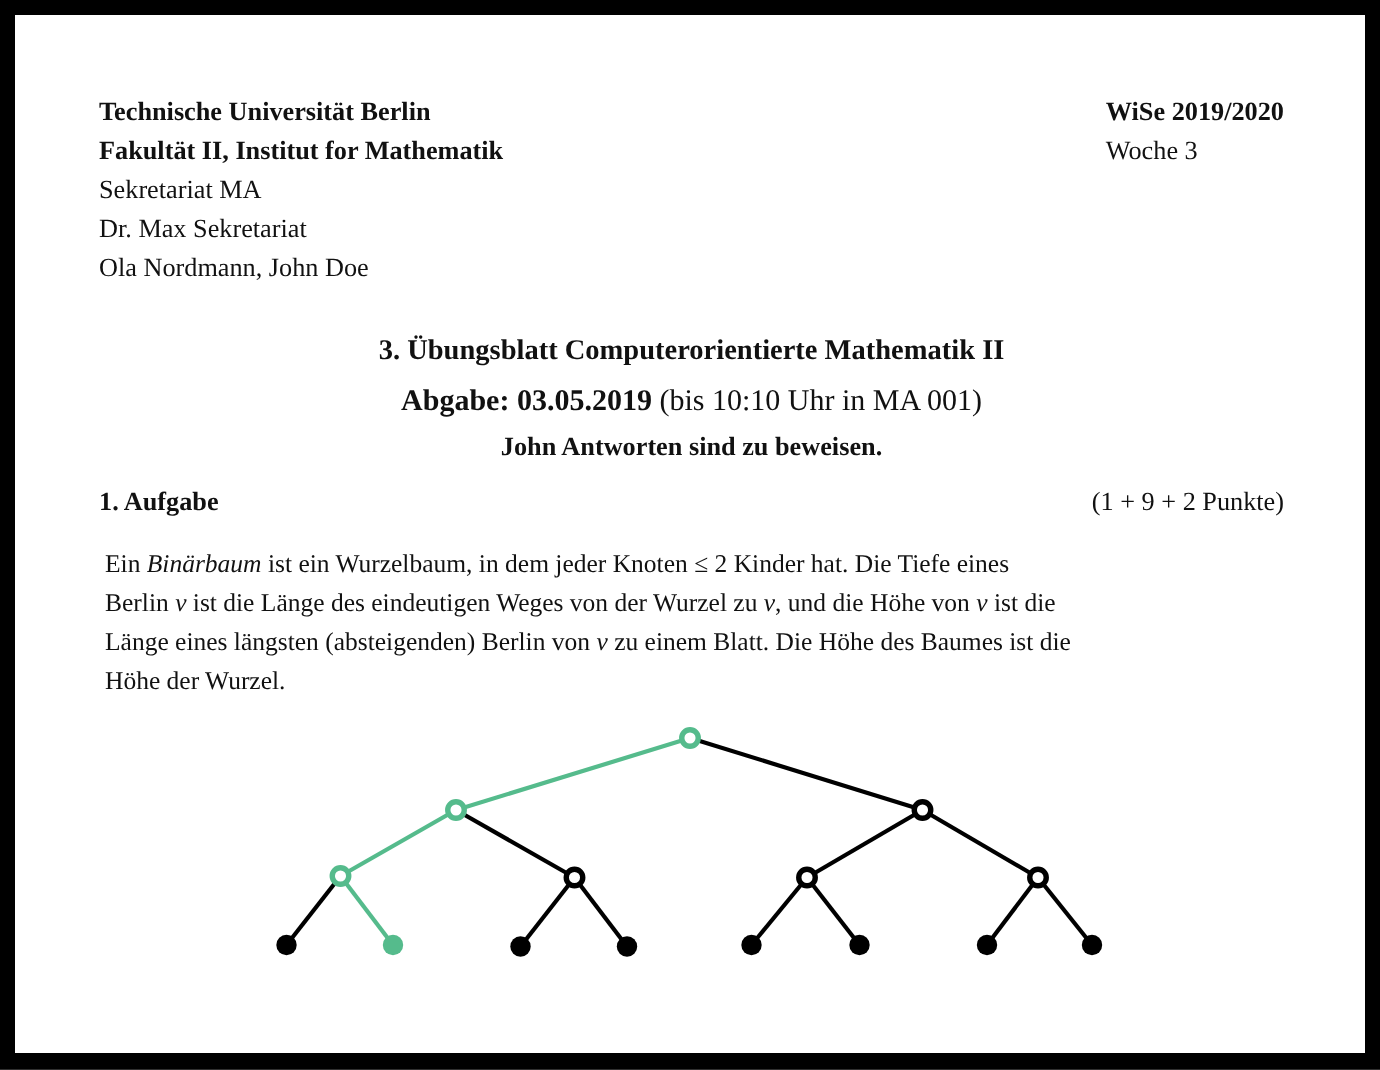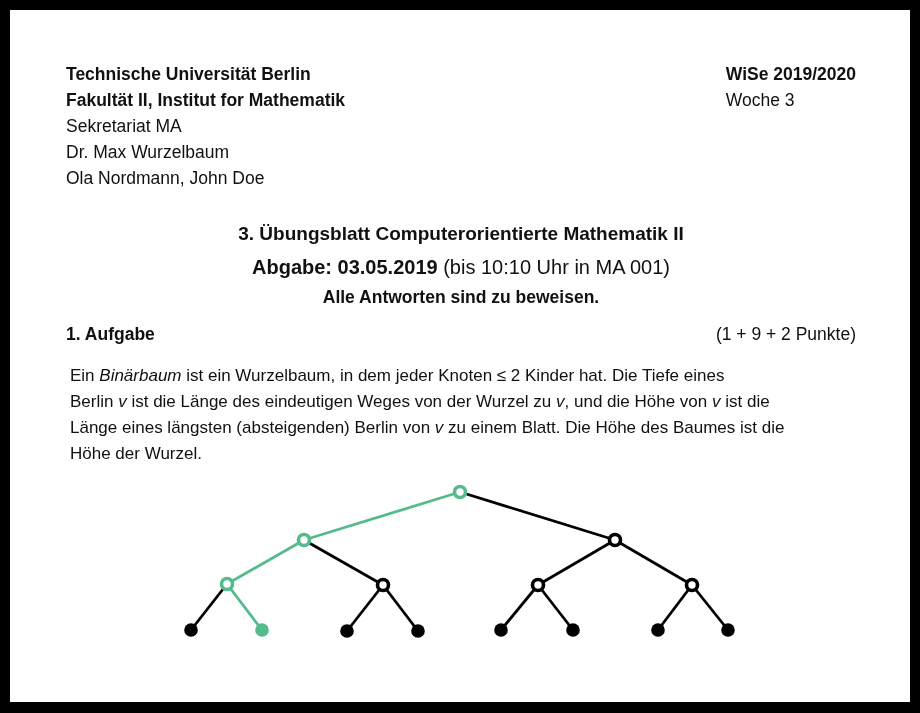--- a/index.html
+++ b/index.html
@@ -1,21 +1,21 @@
 <!DOCTYPE html>
 <html><head>
 <meta charset="utf-8">
 <style>
   html, body { margin: 0; padding: 0; background: #000; }
   .screen {
     position: relative;
     width: 920px;
     height: 713px;
     background: #000;
-    font-family: Liberation Sans, sans-serif;
+    font-family: Liberation Serif, serif;
     color: #111;
     overflow: hidden;
   }
   .page {
     position: absolute;
     left: 10px; top: 10px; right: 10px; bottom: 11px;
     background: #ffffff;
   }
   .bold { font-weight: 700; }
   .header {
@@ -65,33 +65,33 @@
 <body>
 
 <div class="screen">
   <div class="page">
 
     <div class="header">
       <div class="header-left">
         <div class="bold">Technische Universität Berlin</div>
         <div class="bold">Fakultät II, Institut for Mathematik</div>
         <div>Sekretariat MA</div>
-        <div>Dr. Max Wurzelbaum</div>
+        <div>Dr. Max Sekretariat</div>
         <div>Ola Nordmann, John Doe</div>
       </div>
       <div class="header-right">
         <div class="bold">WiSe 2019/2020</div>
         <div>Woche 3</div>
       </div>
     </div>
 
     <div class="title-block">
       <div class="doc-title bold">3. Übungsblatt Computerorientierte Mathematik II</div>
       <div class="deadline"><span class="bold">Abgabe: 03.05.2019</span><span> (bis 10:10 Uhr in MA 001)</span></div>
-      <div class="note bold">Alle Antworten sind zu beweisen.</div>
+      <div class="note bold">John Antworten sind zu beweisen.</div>
     </div>
 
     <div class="task-row">
       <div class="bold">1. Aufgabe</div>
       <div>(1 + 9 + 2 Punkte)</div>
     </div>
 
     <div class="paragraph">
         <div class="para-line"><span>Ein </span><em>Binärbaum</em><span> ist ein Wurzelbaum, in dem jeder Knoten ≤ 2 Kinder hat. Die Tiefe eines</span></div>
         <div class="para-line"><span>Berlin </span><em>v</em><span> ist die Länge des eindeutigen Weges von der Wurzel zu </span><em>v</em><span>, und die Höhe von </span><em>v</em><span> ist die</span></div>

